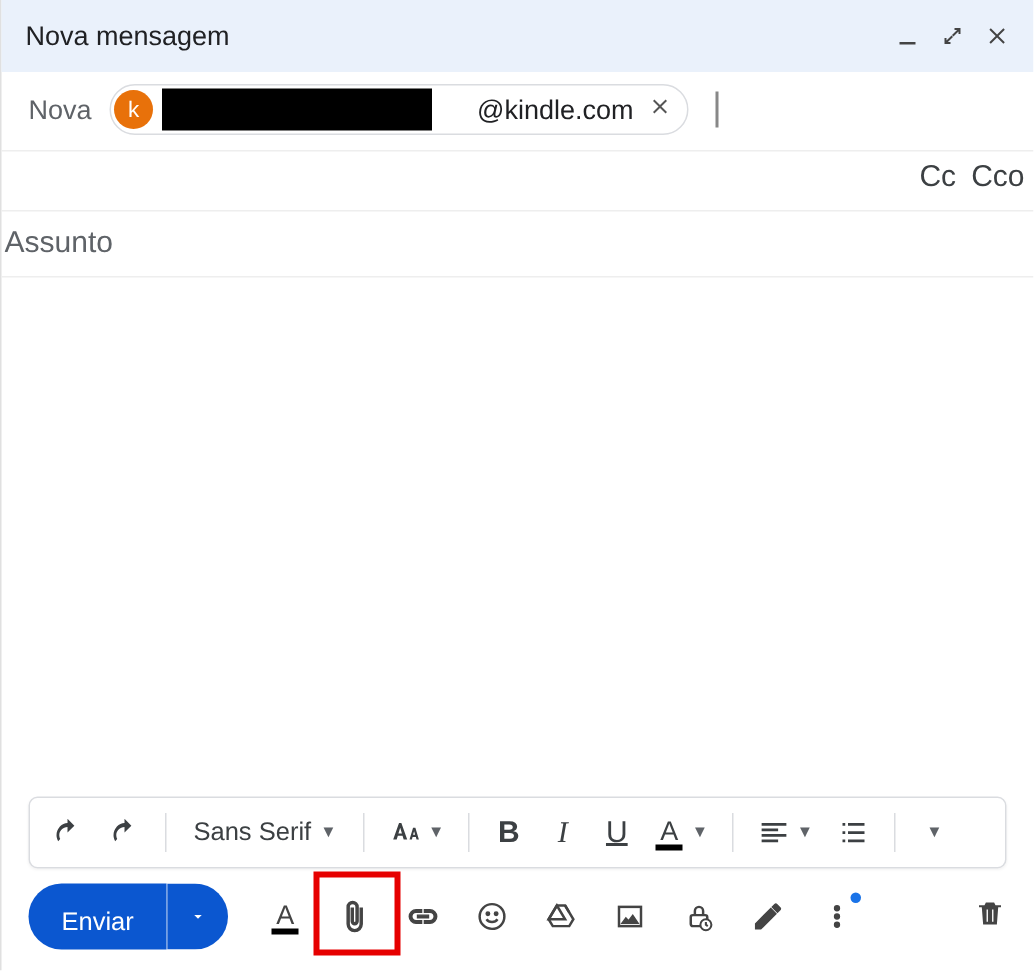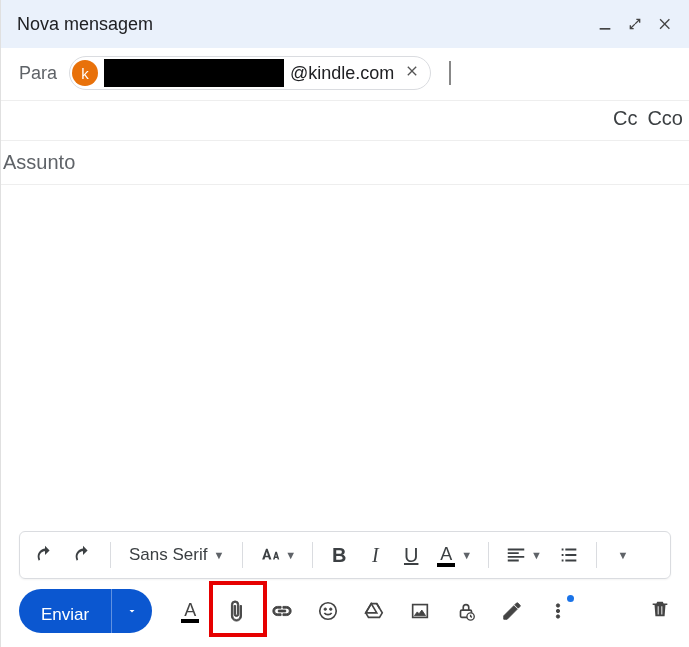--- a/index.html
+++ b/index.html
@@ -70,20 +70,21 @@
     font-size: 15px;
   }
   .redacted {
     width: 180px;
     height: 28px;
     background: #000;
   }
   .chip-domain {
     font-size: 18px;
     color: #202124;
+    margin-left: 24px;
   }
   .chip-remove {
     color: #555;
     font-size: 18px;
     padding: 0 4px;
     cursor: pointer;
   }
   .cursor-line {
     width: 1px;
     height: 24px;
@@ -232,21 +233,21 @@
       </span>
       <span>
         <svg width="16" height="16" viewBox="0 0 24 24">
             <path fill="#444" d="M18.3 5.7 12 12l6.3 6.3-1.4 1.4L10.6 13.4 4.3 19.7 2.9 18.3 9.2 12 2.9 5.7 4.3 4.3l6.3 6.3 6.3-6.3z" transform="translate(1 0)"></path>
           </svg>
       </span>
     </div>
   </div>
 
   <div class="to-row">
-    <span class="to-label">Para</span>
+    <span class="to-label">Nova</span>
     <div class="chip">
       <div class="avatar">k</div>
       <div class="redacted"></div>
       <span class="chip-domain">@kindle.com</span>
       <span class="chip-remove">
         <svg width="16" height="16" viewBox="0 0 24 24">
             <path fill="#555" d="M19 6.41 17.59 5 12 10.59 6.41 5 5 6.41 10.59 12 5 17.59 6.41 19 12 13.41 17.59 19 19 17.59 13.41 12z"></path>
           </svg>
       </span>
     </div>

